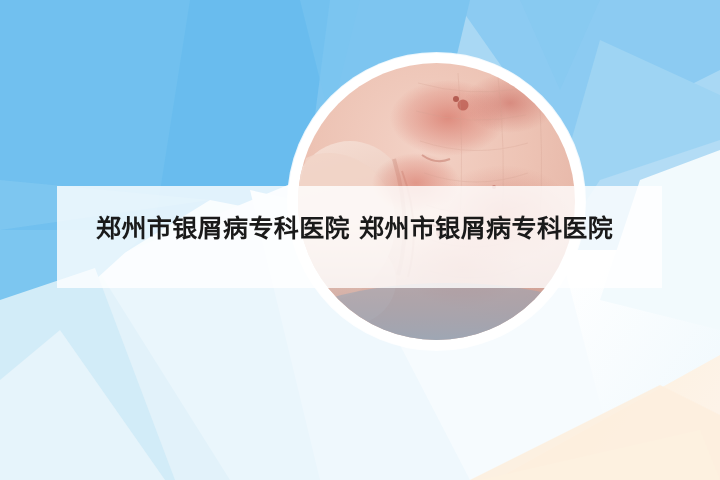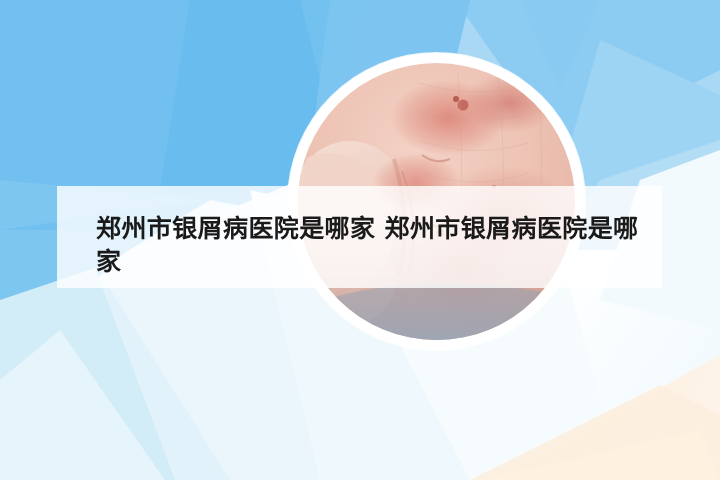--- a/index.html
+++ b/index.html
@@ -194,15 +194,15 @@
         </g>
 
         <rect x="0" y="160" width="277" height="117" fill="url(#bottomShade)"></rect>
         <ellipse cx="150" cy="290" rx="190" ry="70" fill="#8fa3b8" opacity="0.5"></ellipse>
       </svg>
     </div>
   </div>
 
   <div class="caption-panel"></div>
 
-  <div class="caption-text">郑州市银屑病医院是哪家 郑州市银屑病医院是哪家</div>
+  <div class="caption-text">郑州市银屑病专科医院 郑州市银屑病专科医院</div>
 
 </div>
 
 </body></html>

